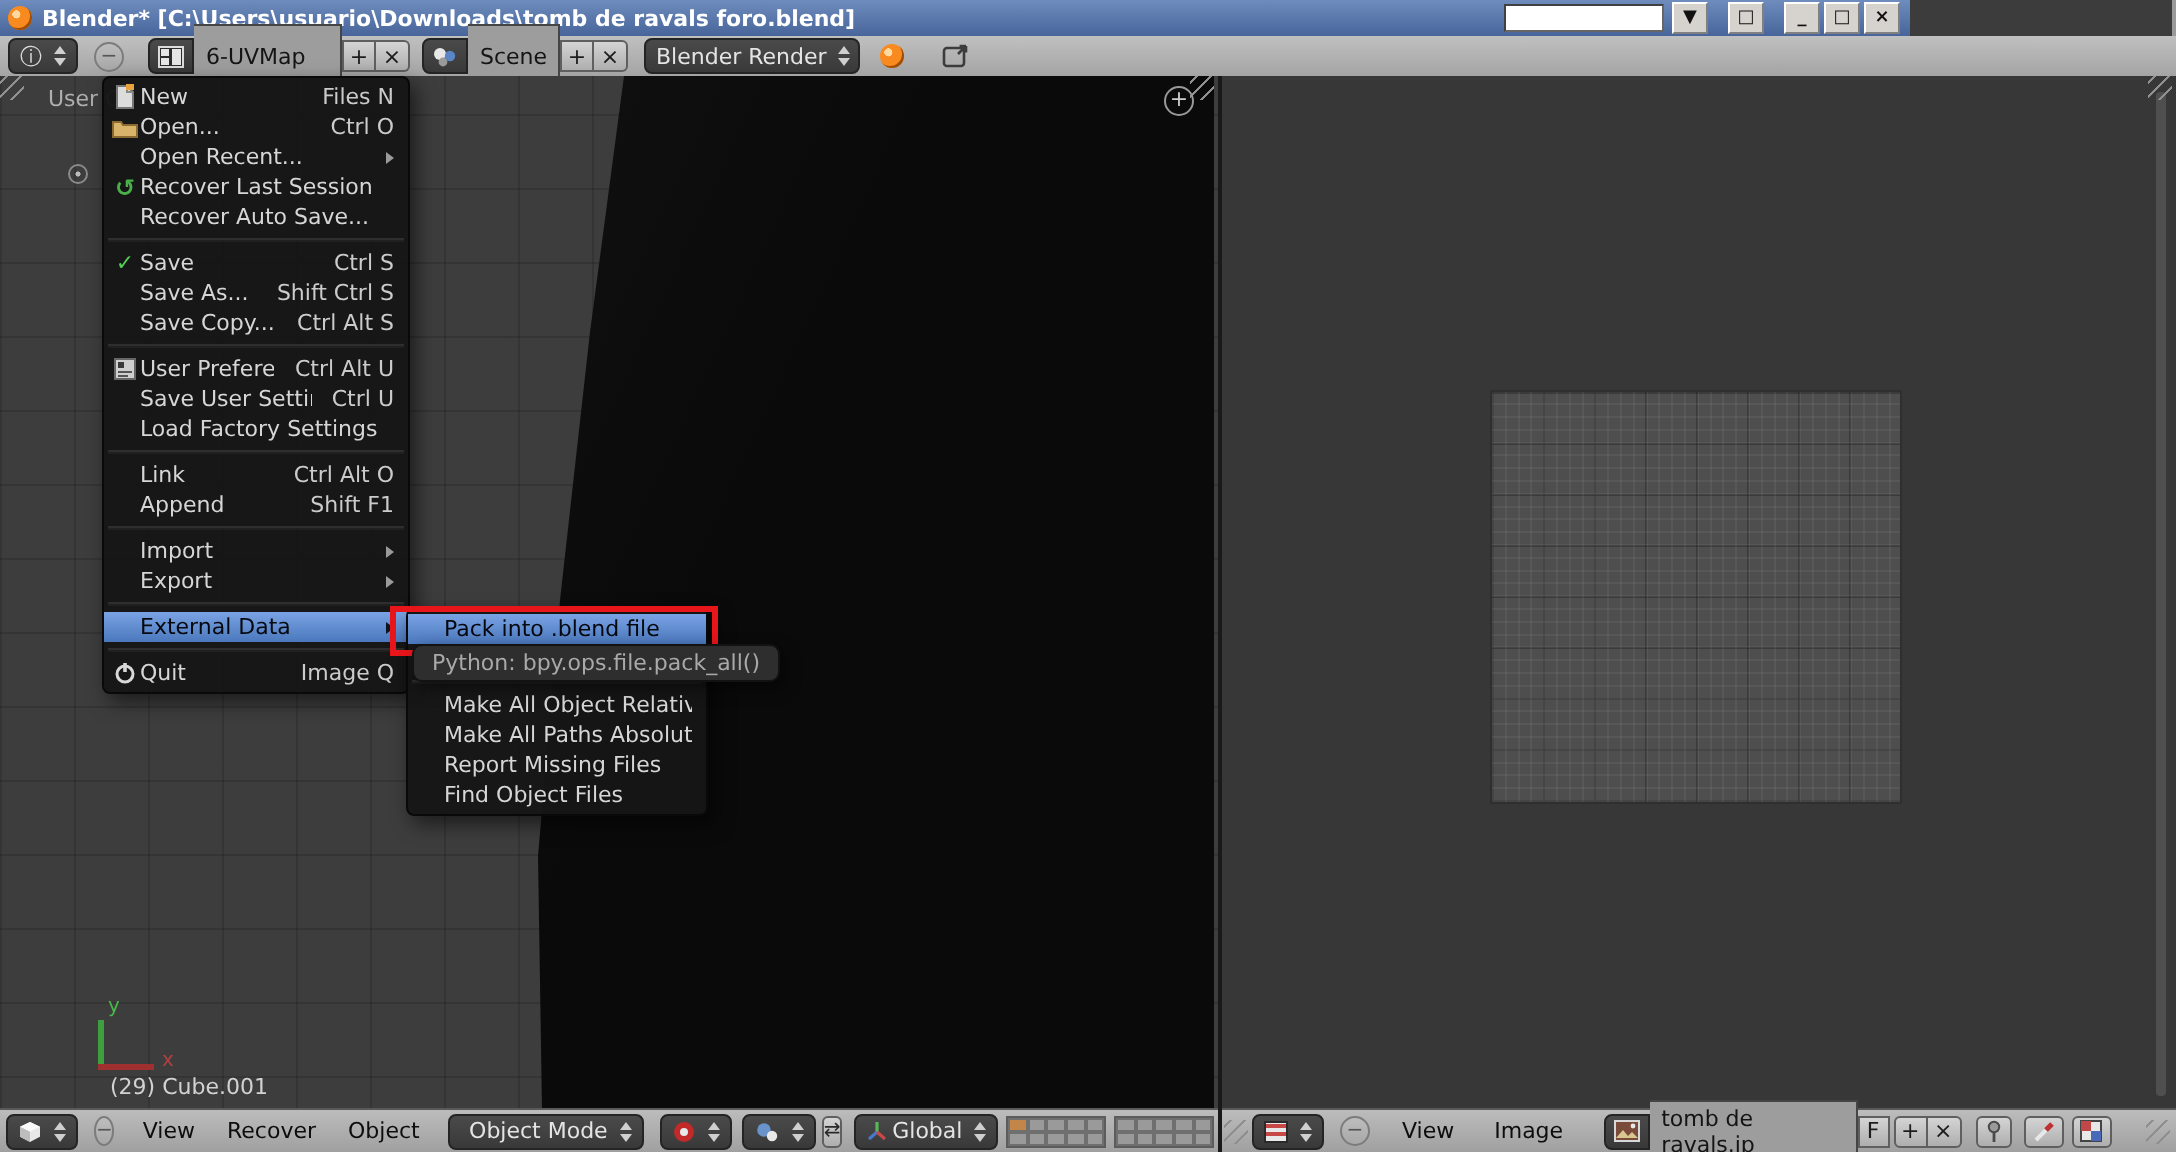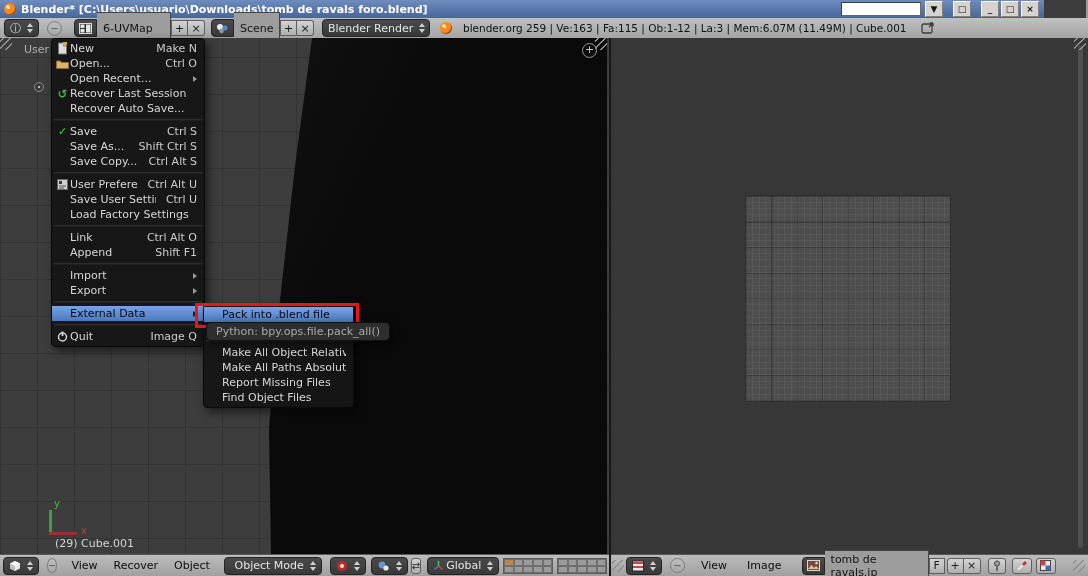--- a/index.html
+++ b/index.html
@@ -1,21 +1,21 @@
 <!DOCTYPE html>
 <html><head>
 <meta charset="utf-8">
 <style>
   html,body{margin:0;padding:0;background:#222;}
   #app{position:relative;width:1088px;height:576px;overflow:hidden;
        font-family:"DejaVu Sans","Liberation Sans",sans-serif;
        box-shadow:inset 2px 0 0 #9a9a9a, inset -2px 0 0 #9a9a9a, inset 0 -2px 0 #9a9a9a;
        background:#3c3c3c;}
   
-  .titlebar{position:absolute;left:0;top:0;width:1044px;height:18px;
+  .titlebar{position:absolute;left:0;top:0;width:955px;height:18px;
     background:linear-gradient(#6e8cbd,#47659a);border-bottom:1px solid #2d4874;
     display:flex;align-items:center;color:#fff;font-size:11px;font-weight:bold;}
   .blender-logo{width:12px;height:12px;border-radius:50%;margin:0 5px 0 4px;
     background:radial-gradient(circle at 35% 35%, #ffd9a0 0 18%, #f98a1f 19% 100%);
     box-shadow:inset -1px -1px 0 #9e4f05;}
   .tb-spacer{flex:1}
   .tb-input{width:78px;height:12px;background:#fff;border:1px solid #666;
     border-top-color:#404040;border-left-color:#404040;margin-right:2px;}
   .tb-btn{width:16px;height:14px;margin-left:2px;background:#d6d3ce;color:#111;
     border:1px solid #808080;border-top-color:#fff;border-left-color:#fff;
@@ -166,21 +166,20 @@
 
     <span class="dark-dd" style="margin-left:8px;width:96px">
       <span>Blender Render</span>
       <span class="st">
           <i class="u"></i>
           <i class="d"></i>
         </span>
     </span>
 
     <span class="blender-logo" style="margin-left:10px"></span>
-    <span id="info-stats">blender.org 259 | Ve:163 | Fa:115 | Ob:1-12 | La:3 | Mem:6.07M (11.49M) | Cube.001</span>
 
     <svg width="15" height="14" style="margin-left:14px">
         <rect x="1" y="3" width="10" height="9" rx="1.5" fill="none" stroke="#3c3c3c" stroke-width="1.3"></rect>
         <path d="M8 6l4-4m0 0h-3.2M12 2v3.2" stroke="#3c3c3c" stroke-width="1.3" fill="none"></path>
       </svg>
   </div>
 
   <div id="area-3d" class="area">
     <div id="object-shape"></div>
     <div class="grip grip-tl"></div>
@@ -389,21 +388,21 @@
   <div id="file-menu" class="popup">
       <div class="mrow">
         <span class="micon">
           <svg width="11" height="13">
             <path d="M1.5 1h5l3 3v8h-8z" fill="#dcdcdc" stroke="#777"></path>
             <path d="M6.5 1v3h3" fill="none" stroke="#888"></path>
             <rect x="6" y="0" width="4" height="3" fill="#e8a33c"></rect>
           </svg>
         </span>
         <span class="mlab">New</span>
-        <span class="msc">Make N</span>
+        <span class="msc">Files N</span>
       </div>
       <div class="mrow">
         <span class="micon">
           <svg width="13" height="10">
             <path d="M0.5 2h4l1 1.5h7v6h-12z" fill="#d8b36a" stroke="#8a6a30"></path>
           </svg>
         </span>
         <span class="mlab">Open...</span>
         <span class="msc">Ctrl O</span>
       </div>

